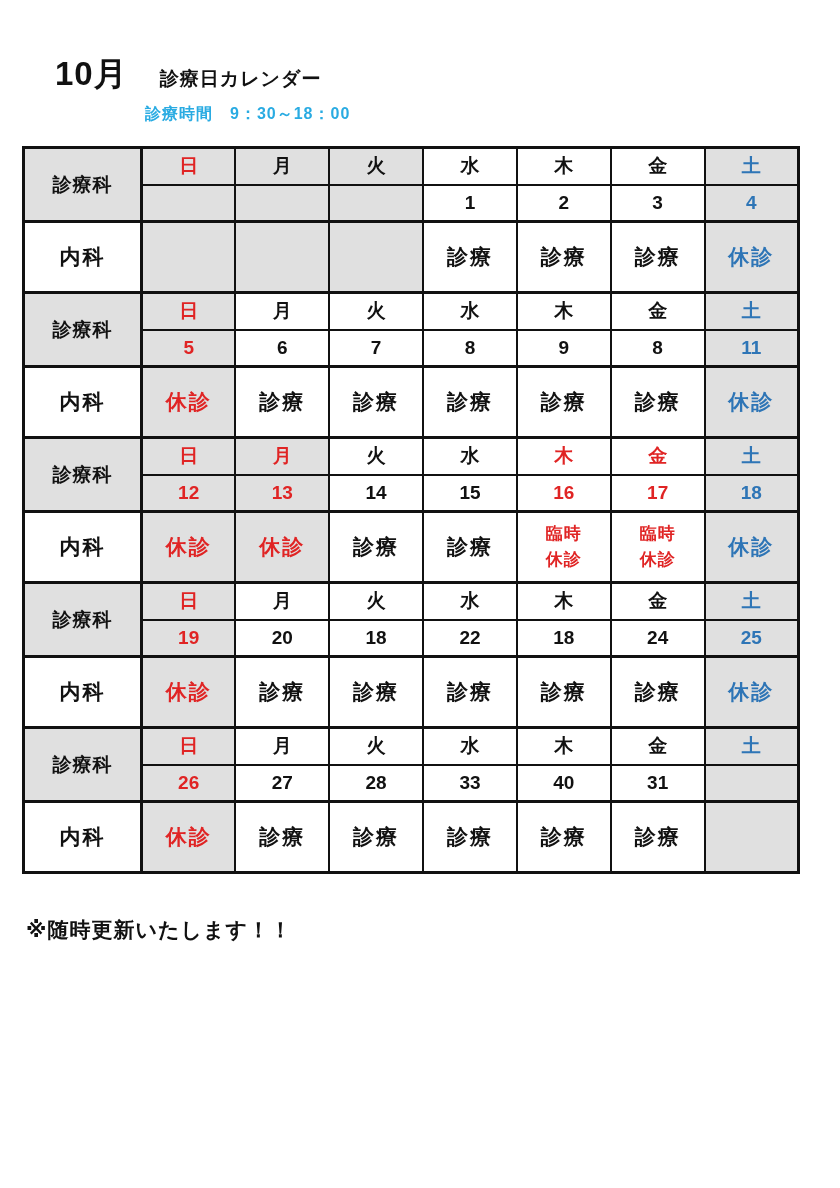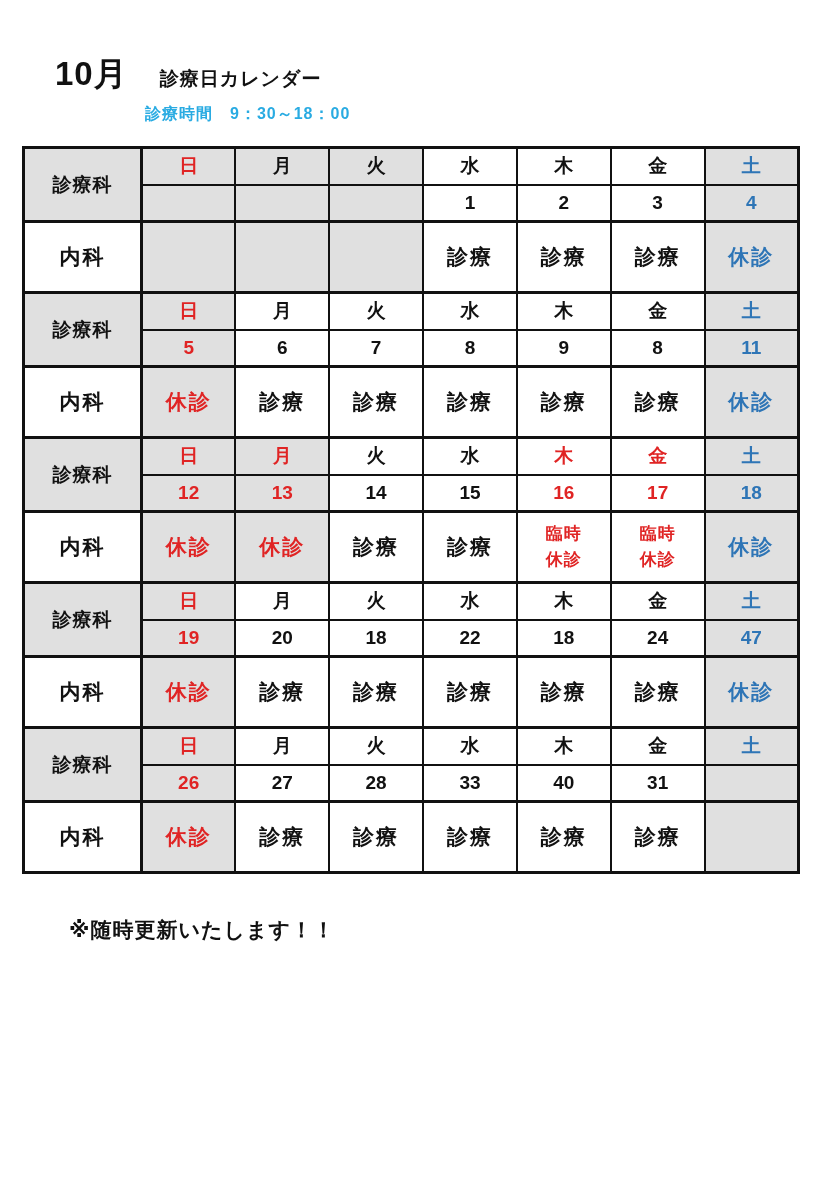--- a/index.html
+++ b/index.html
@@ -42,21 +42,21 @@
   tr.dates td{border-top:1px solid var(--ink);height:37px;font-size:19px;}
   tr.st td{border-top:3px solid var(--ink);border-bottom:3px solid var(--ink);height:71px;font-size:21px;letter-spacing:2px;white-space:pre-line;text-align:center;}
   td.lbl{border-right:3px solid var(--ink);}
   td.lbl-dept{font-size:15px;letter-spacing:1px;}
   td.lbl-name{font-size:20px;letter-spacing:2px;}
   .g{background:var(--gray);}
   .r{color:var(--red);}
   .b{color:var(--blue);}
   tr.st td.sm{font-size:17px;line-height:1.55;letter-spacing:1px;}
 
-  .footer{position:absolute;left:26px;top:916px;font-size:21px;font-weight:bold;letter-spacing:1px;margin-left:43px;}
+  .footer{position:absolute;left:26px;top:916px;font-size:21px;font-weight:bold;letter-spacing:1px;}
 </style>
 </head>
 <body>
 
 <div class="page">
 
   <div class="title-row">
     <span class="month">10月</span>
     <span class="cal-title">診療日カレンダー</span>
   </div>
@@ -179,21 +179,21 @@
       <td>金</td>
       <td class="b g">土</td>
     </tr>
     <tr class="dates">
       <td class="r g">19</td>
       <td>20</td>
       <td>18</td>
       <td>22</td>
       <td>18</td>
       <td>24</td>
-      <td class="b g">47</td>
+      <td class="b g">25</td>
     </tr>
     <tr class="st">
       <td class="lbl lbl-name">内科</td>
       <td class="r g">休診</td>
       <td>診療</td>
       <td>診療</td>
       <td>診療</td>
       <td>診療</td>
       <td>診療</td>
       <td class="b g">休診</td>

